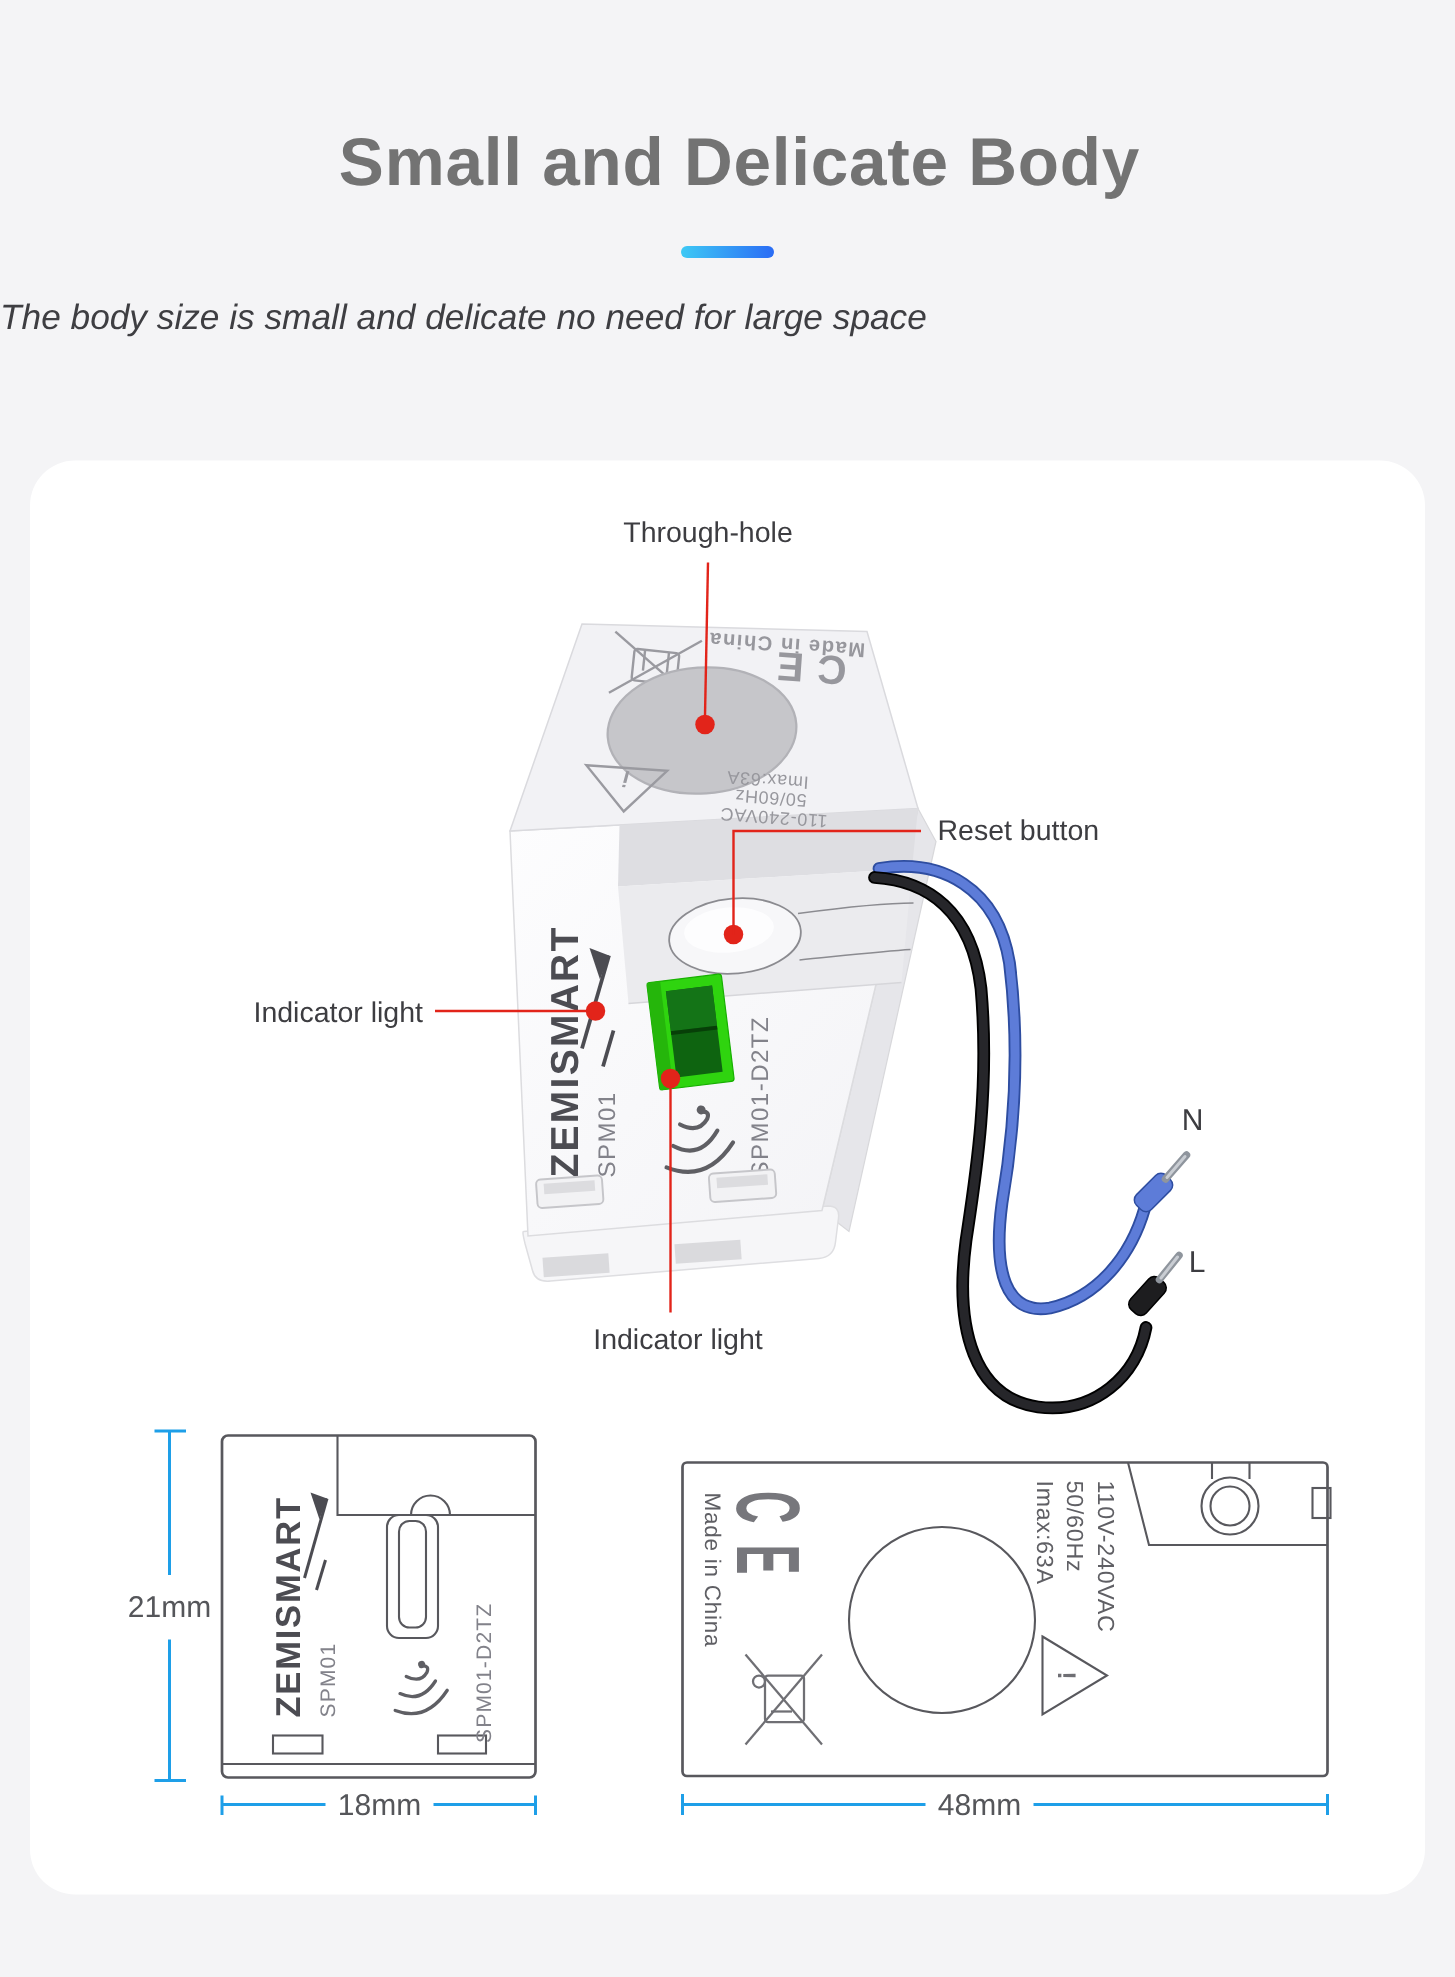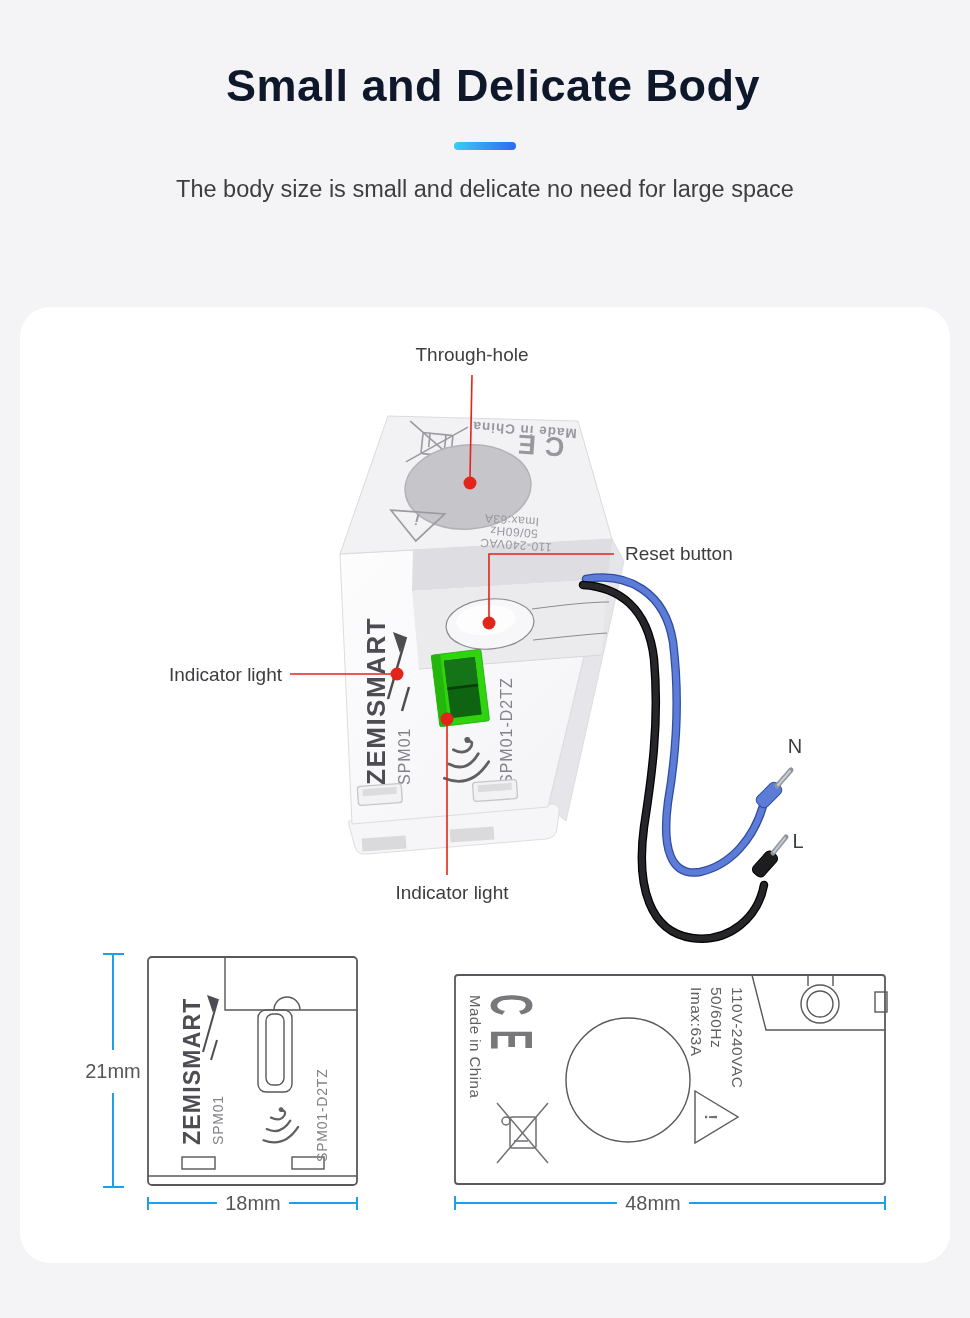--- a/index.html
+++ b/index.html
@@ -3,34 +3,34 @@
 <meta charset="utf-8">
 <style>
   html,body{margin:0;padding:0;}
   body{
     width:970px;height:1318px;
     background:#f4f4f6;
     font-family:"Liberation Sans", sans-serif;
     position:relative;overflow:hidden;
   }
   .page-title{
-    margin:60px auto 0;
+    margin:82px auto 0;
     text-align:center;
-    font-size:45px;font-weight:bold;color:#0f172a;
+    font-size:45px;font-weight:bold;color:#737373;
     letter-spacing:0.5px;
     padding-left:16px;
   }
   .title-underline{
     width:62px;height:8px;border-radius:4px;
     margin:30px auto 0;
     background:linear-gradient(90deg,#3ec9f5,#2a6cf5);
   }
   .subtitle{
-    margin-top:20px;text-align:center;
-    font-size:23.5px;line-height:38px;color:#3e3e42;
+    margin-top:20px;
+    font-size:23.5px;line-height:38px;color:#3e3e42;font-style:italic;
   }
   .card{
     position:absolute;left:20px;top:307px;
     width:930px;height:956px;
     background:#ffffff;border-radius:30px;
   }
   svg{display:block;}
   .lbl{font-size:19px;fill:#3d3d41;}
   .wire-lbl{font-size:20px;fill:#3d3d41;}
   .dim-txt{font-size:20px;fill:#55565a;}

